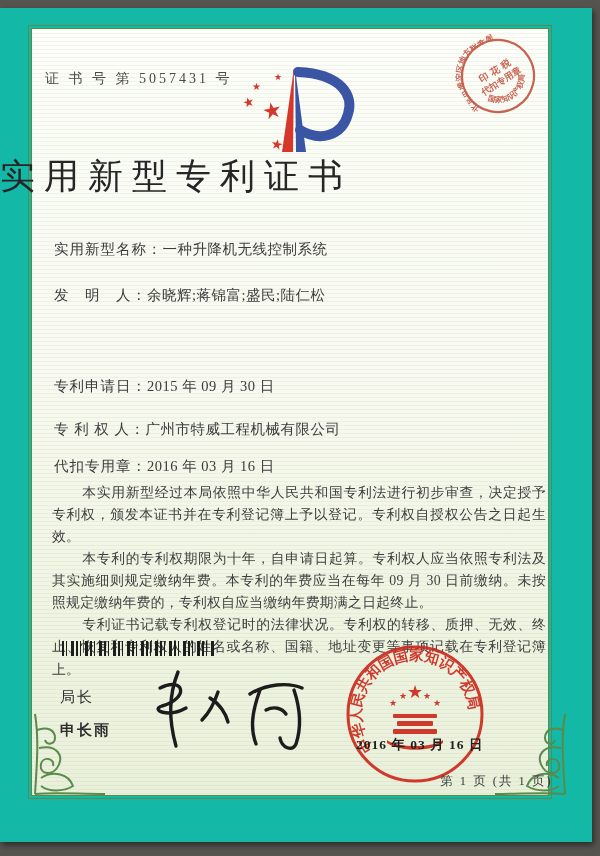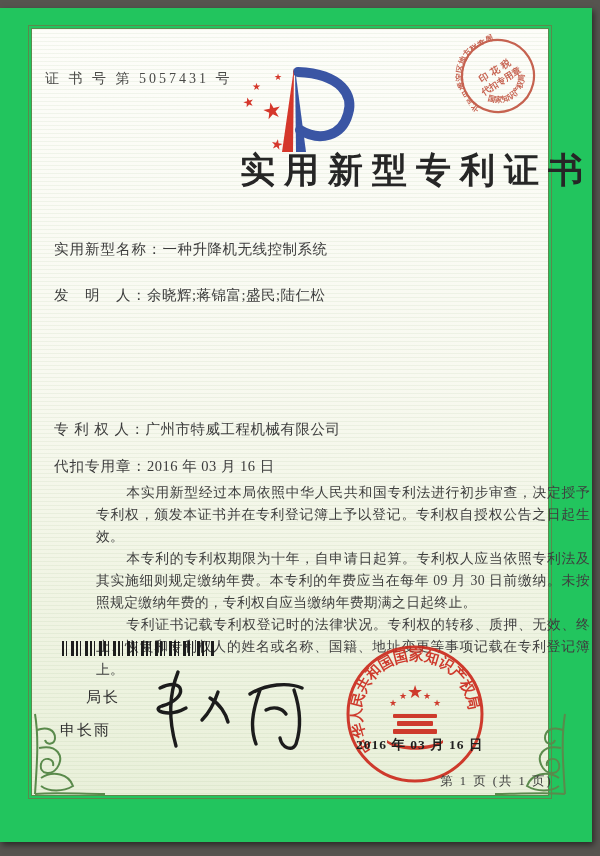--- a/index.html
+++ b/index.html
@@ -4,60 +4,60 @@
 <style>
   * { margin:0; padding:0; box-sizing:border-box; }
   html,body { width:600px; height:856px; }
   body {
     background:#56544f;
     font-family:"Liberation Serif","DejaVu Serif",serif;
     position:relative; overflow:hidden;
   }
   .paper {
     position:absolute; left:0; top:8px; width:592px; height:834px;
-    background:#22c55e;
+    background:#14b8a6;
     box-shadow:2px 3px 6px rgba(0,0,0,.5);
   }
   .frame {
     position:absolute; left:28px; top:17px; width:524px; height:774px;
     border:1px solid #5a8a4c; padding:2px;
   }
   .frame-inner {
     width:100%; height:100%;
     border:1px solid #5a8a4c;
     background:
       repeating-linear-gradient(180deg, rgba(120,160,100,.09) 0 1px, rgba(0,0,0,0) 1px 4px),
       linear-gradient(180deg, #fdfdf9 0%, #f8f9f0 45%, #f0f4e3 75%, #e9f0da 100%);
   }
   .cert-no { position:absolute; left:45px; top:62px; font-size:14px; letter-spacing:3px; color:#4a4a48; }
   .logo { position:absolute; left:230px; top:50px; width:148px; height:100px; }
   .seal-top {
     position:absolute; left:458px; top:28px; width:80px; height:80px;
     transform:rotate(-32deg); opacity:.88;
   }
   .title {
-    position:absolute; left:0; top:139px; width:100%;
-    text-align:right; font-size:35px; font-weight:700;
+    position:absolute; left:0; top:145px; width:100%;
+    text-align:left; font-size:35px; font-weight:400;
     letter-spacing:9px; color:#262626;
   }
   .field { position:absolute; left:54px; font-size:14.5px; color:#3c3c3c; letter-spacing:.5px; white-space:nowrap; }
   .field .lbl { letter-spacing:1px; }
   .f0{top:232px} .f1{top:278px} .f2{top:324px} .f3{top:369px} .f4{top:412px} .f5{top:449px}
   .paras {
     position:absolute; left:52px; top:474px; width:494px;
-    font-size:13.8px; line-height:1.6; color:#3e3e3e; text-align:justify;margin-left:44px;
+    font-size:13.8px; line-height:1.6; color:#3e3e3e; text-align:justify;
   }
   .paras p { text-indent:2.2em; letter-spacing:.3px; }
   .barcode {
     position:absolute; left:62px; top:633px; width:152px; height:15px;
     background:
       repeating-linear-gradient(90deg,#1d1d1d 0 2px, rgba(0,0,0,0) 2px 4px, #1d1d1d 4px 5px, rgba(0,0,0,0) 5px 9px, #1d1d1d 9px 12px, rgba(0,0,0,0) 12px 14px);
   }
-  .signer-title { position:absolute; left:60px; top:680px; font-size:15px; color:#2e2e2e; letter-spacing:2px; font-family:"Liberation Sans",sans-serif;margin-left:26px; }
-  .signer-name  { position:absolute; left:60px; top:713px; font-size:15px; color:#2e2e2e; letter-spacing:2px; font-family:"Liberation Sans",sans-serif; }
+  .signer-title { position:absolute; left:60px; top:680px; font-size:15px; color:#2e2e2e; letter-spacing:2px; font-family:"Liberation Sans",sans-serif; }
+  .signer-name  { position:absolute; left:60px; top:713px; font-size:15px; color:#2e2e2e; letter-spacing:2px; font-family:"Liberation Sans",sans-serif;font-weight:bold; }
   .signature { position:absolute; left:138px; top:650px; width:175px; height:100px; }
   .seal-bottom { position:absolute; left:343px; top:634px; width:144px; height:144px; opacity:.92; }
   .issue-date {
     position:absolute; left:356px; top:728px; font-size:13.5px; font-weight:bold;
     color:#1f1f1f; letter-spacing:1px; z-index:5;
   }
   .footer { position:absolute; left:8px; top:765px; width:92%; text-align:right; font-size:12.5px; color:#3c3c3c; letter-spacing:2px; }
   .orn { position:absolute; width:78px; height:92px; }
   .orn-left  { left:29px;  top:700px; }
   .orn-right { left:493px; top:700px; transform:scaleX(-1); }
@@ -102,20 +102,21 @@
       </text>
       <text x="40" y="37" font-size="9.5" fill="#bf4e3a" font-weight="bold" text-anchor="middle">印 花 税</text>
       <text x="40" y="49" font-size="9" fill="#bf4e3a" font-weight="bold" text-anchor="middle">代扣专用章</text>
     </svg>
   </div>
 
   <div class="title">实用新型专利证书</div>
 
   <div class="field f0"><span class="lbl">实用新型名称：</span><span>一种升降机无线控制系统</span></div>
   <div class="field f1"><span class="lbl">发　明　人：</span><span>余晓辉;蒋锦富;盛民;陆仁松</span></div>
+  <div class="field f3"><span class="lbl">专利申请日：</span><span>2015 年 09 月 30 日</span></div>
   <div class="field f4"><span class="lbl">专 利 权 人：</span><span>广州市特威工程机械有限公司</span></div>
   <div class="field f5"><span class="lbl">代扣专用章：</span><span>2016 年 03 月 16 日</span></div>
 
   <div class="paras">
     <p>本实用新型经过本局依照中华人民共和国专利法进行初步审查，决定授予专利权，颁发本证书并在专利登记簿上予以登记。专利权自授权公告之日起生效。</p>
     <p>本专利的专利权期限为十年，自申请日起算。专利权人应当依照专利法及其实施细则规定缴纳年费。本专利的年费应当在每年 09 月 30 日前缴纳。未按照规定缴纳年费的，专利权自应当缴纳年费期满之日起终止。</p>
     <p>专利证书记载专利权登记时的法律状况。专利权的转移、质押、无效、终止、恢复和专利权人的姓名或名称、国籍、地址变更等事项记载在专利登记簿上。</p>
   </div>
 
   <div class="barcode"></div>

